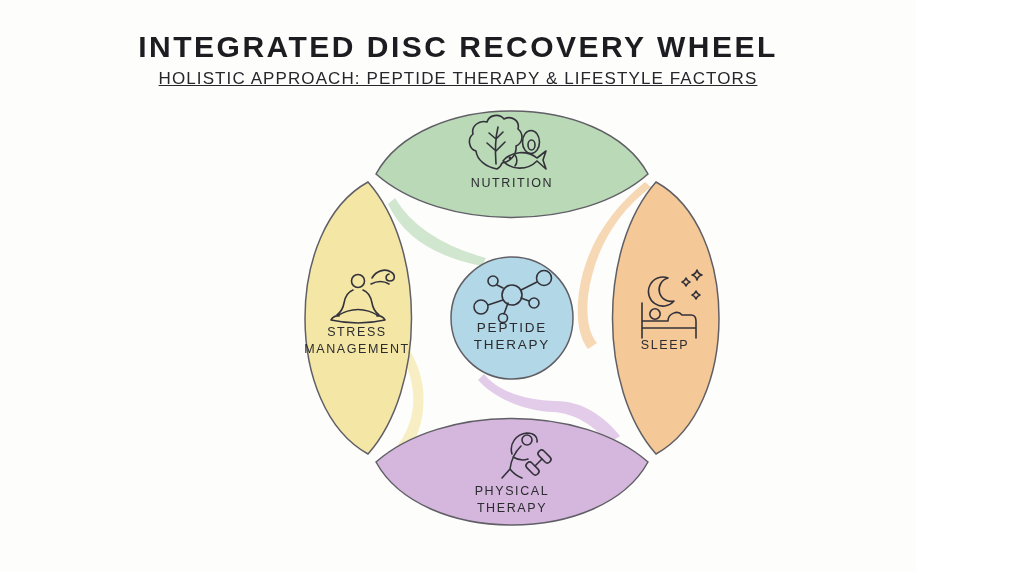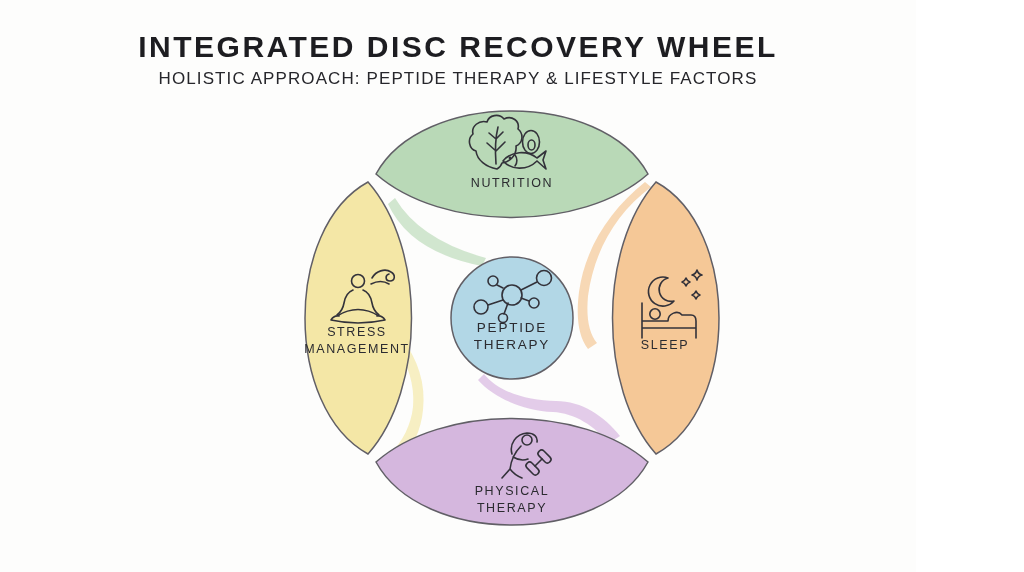--- a/index.html
+++ b/index.html
@@ -9,20 +9,21 @@
   }
   .title{
     position:absolute;top:31px;left:0;width:100%;text-align:center;
     font-size:30px;font-weight:600;letter-spacing:2.5px;color:#1d1d21;
     line-height:32px;
   }
   .subtitle{
     position:absolute;top:68px;left:0;width:100%;text-align:center;
     font-size:17px;font-weight:500;letter-spacing:1.1px;color:#26262b;
     line-height:22px;
+    text-decoration:underline;
   }
   svg.wheel{position:absolute;left:0;top:0;}
   .petal{stroke:#615f66;stroke-width:1.5;}
   .hub{stroke:#615f66;stroke-width:1.5;}
   .ribbon{stroke:none;fill-opacity:0.88;}
   .icon *{fill:none;stroke:#33323a;stroke-width:1.6;stroke-linecap:round;stroke-linejoin:round;}
   .icon .dot{fill:#33323a;stroke:none;}
   text.seg-label{
     font-family:"Liberation Sans",sans-serif;font-size:12.5px;font-weight:500;
     letter-spacing:1.6px;fill:#2b2b30;text-anchor:middle;

